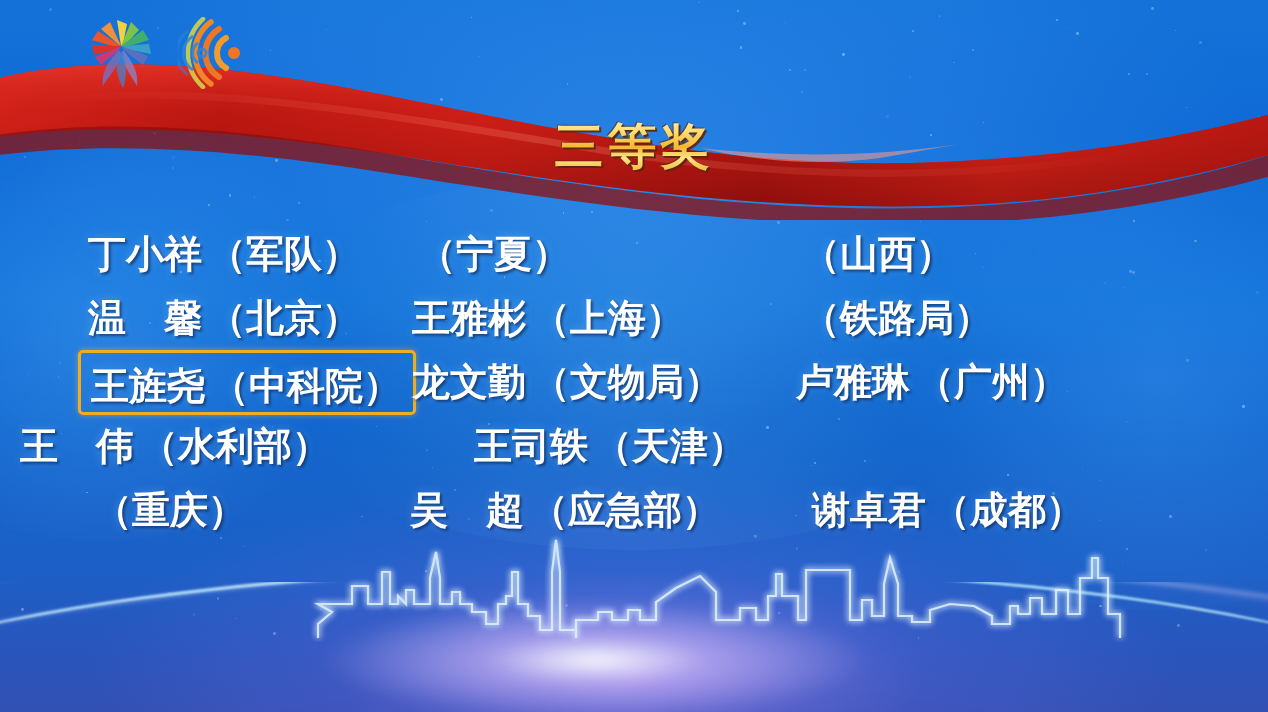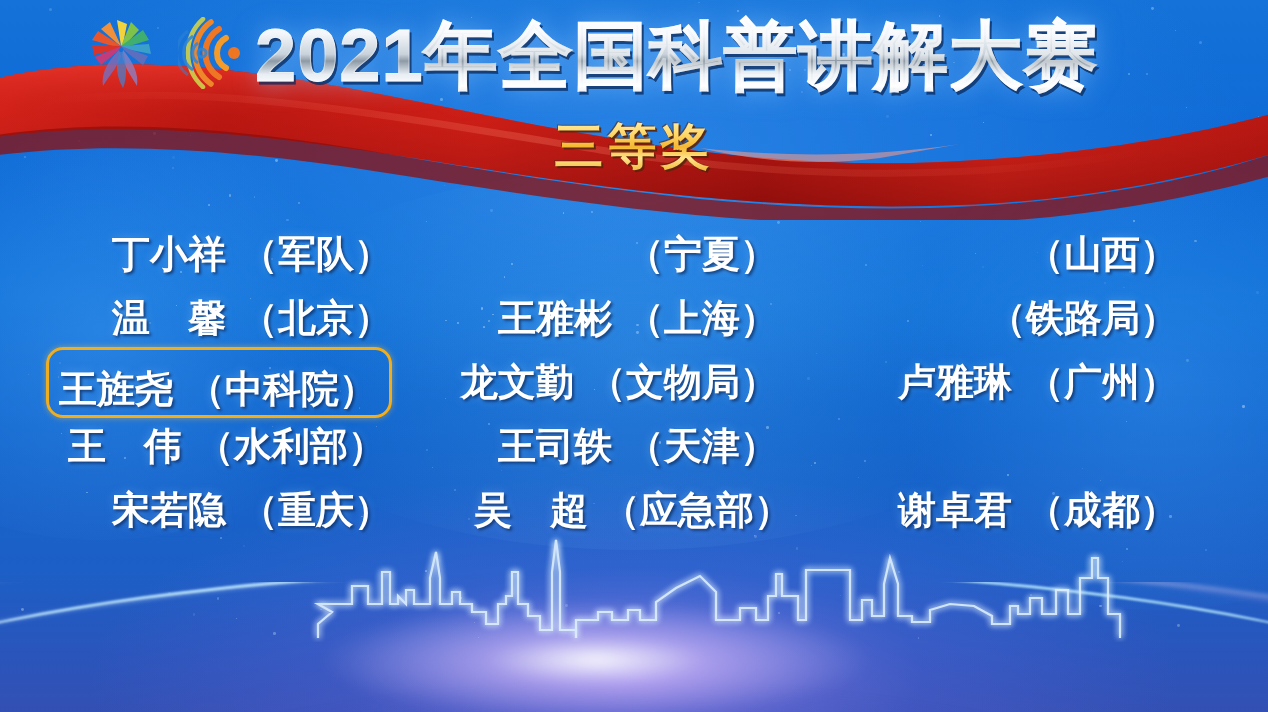--- a/index.html
+++ b/index.html
@@ -47,37 +47,37 @@
     position:absolute;left:0;top:118px;width:100%;text-align:center;z-index:7;
     font-size:49px;line-height:56px;font-weight:700;letter-spacing:4px;
     background:linear-gradient(180deg,#fff2b0 0%,#ffd86a 28%,#f5b731 52%,#ffe48a 72%,#f0ad2a 100%);
     -webkit-background-clip:text;background-clip:text;color:transparent;
     filter:drop-shadow(2px 2px 0 rgba(90,35,10,.85)) drop-shadow(-1px -1px 0 rgba(90,35,10,.6));
   }
 
   
   .winners{position:absolute;left:0;top:222px;width:100%;z-index:8;}
   .row{display:flex;height:64px;align-items:center;}
-  .cell{position:relative;display:flex;align-items:center;justify-content:flex-end;}
+  .cell{position:relative;display:flex;align-items:center;}
   .cell.c0{width:392px;padding-left:88px;}
   .cell.c1{width:386px;padding-left:20px;}
   .cell.c2{width:400px;padding-left:18px;}
 
   .entry{
     display:inline-flex;align-items:baseline;
     font-size:38px;line-height:46px;font-weight:700;color:#ffffff;
     text-shadow:2px 2px 3px rgba(8,40,95,.75), 0 0 10px rgba(150,210,255,.35);
     white-space:nowrap;
   }
   .entry .nm{letter-spacing:0;}
-  .entry .org{margin-left:14px;}
+  .entry .org{margin-left:6px;}
 
   .entry.highlight{
-    border:3px solid #f0ad1e;border-radius:17px;
-    padding:16px 12px 3px 10px;margin-left:-10px;
+    border:3px solid #f0ad1e;border-radius:5px;
+    padding:10px 12px 3px 10px;margin-left:-10px;
     box-shadow:0 0 6px rgba(255,200,60,.45);
   }
 
   
   .skyline{position:absolute;left:0;bottom:70px;width:100%;height:130px;z-index:3;pointer-events:none;}
 
   
   .globe{position:absolute;left:0;bottom:0;width:100%;height:130px;z-index:2;pointer-events:none;overflow:hidden;}
   .globe .core{
     position:absolute;left:50%;bottom:-230px;transform:translateX(-50%);
@@ -377,21 +377,20 @@
         </g>
         <g transform="translate(26,36)" fill="none" stroke="#2f86d6" stroke-width="3" opacity=".85">
           <circle cx="-2" cy="0" r="4"></circle>
           <path d="M-6,-10 A12,12 0 0 0 -6,10"></path>
           <path d="M-11,-17 A20,20 0 0 0 -11,17"></path>
           <path d="M-16,-22 A27,27 0 0 0 -16,22" opacity=".6"></path>
         </g>
       </svg>
     </div>
 
-    <div class="title">2021年全国科普讲解大赛</div>
   </div>
 
   <div class="subtitle">三等奖</div>
 
   <div class="winners" id="winners">
       <div class="row">
         <div class="cell c0">
           <div class="entry">
             <span class="nm">丁小祥</span>
             <span class="org">（军队）</span>
@@ -457,21 +456,20 @@
         <div class="cell c0">
           <div class="entry">
             <span class="nm">王司轶</span>
             <span class="org">（天津）</span>
           </div>
         </div>
       </div>
       <div class="row">
         <div class="cell c0">
           <div class="entry">
-            <span class="nm">宋若隐</span>
             <span class="org">（重庆）</span>
           </div>
         </div>
         <div class="cell c2">
           <div class="entry">
             <span class="nm">吴　超</span>
             <span class="org">（应急部）</span>
           </div>
         </div>
         <div class="cell c1">

